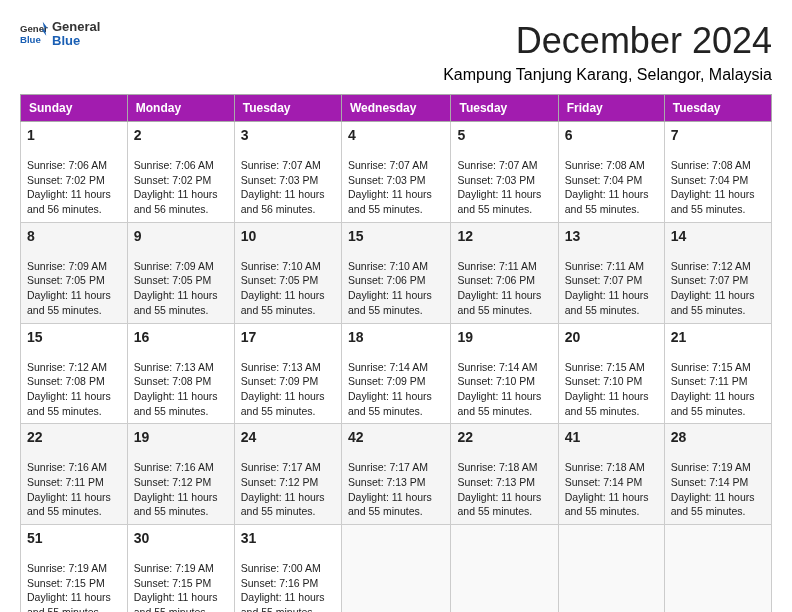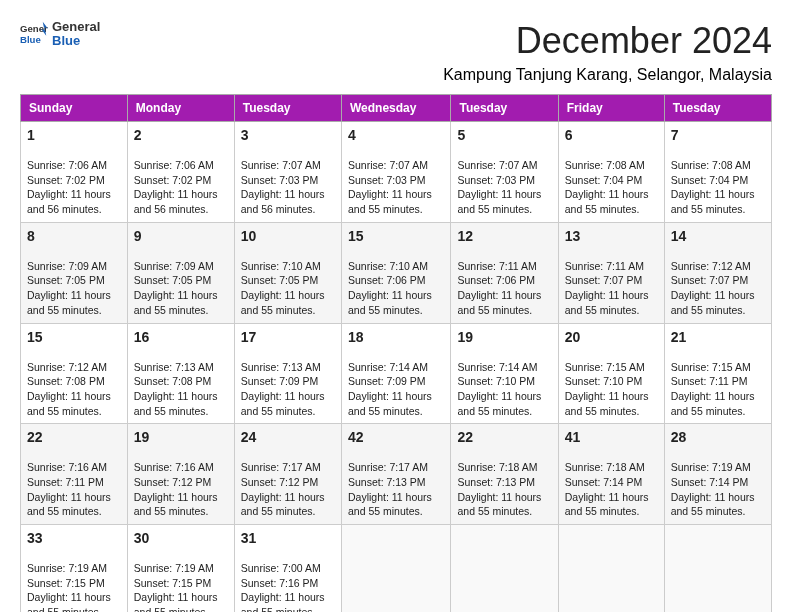--- a/index.html
+++ b/index.html
@@ -228,21 +228,21 @@
           <span class="day-number">41</span>
           <div class="day-info"><span>Sunrise: 7:18 AM</span><br><span>Sunset: 7:14 PM</span><br><span>Daylight: 11 hours and 55 minutes.</span></div>
         </td>
         <td>
           <span class="day-number">28</span>
           <div class="day-info"><span>Sunrise: 7:19 AM</span><br><span>Sunset: 7:14 PM</span><br><span>Daylight: 11 hours and 55 minutes.</span></div>
         </td>
       </tr>
       <tr>
         <td>
-          <span class="day-number">33</span>
+          <span class="day-number">51</span>
           <div class="day-info"><span>Sunrise: 7:19 AM</span><br><span>Sunset: 7:15 PM</span><br><span>Daylight: 11 hours and 55 minutes.</span></div>
         </td>
         <td>
           <span class="day-number">30</span>
           <div class="day-info"><span>Sunrise: 7:19 AM</span><br><span>Sunset: 7:15 PM</span><br><span>Daylight: 11 hours and 55 minutes.</span></div>
         </td>
         <td>
           <span class="day-number">31</span>
           <div class="day-info"><span>Sunrise: 7:00 AM</span><br><span>Sunset: 7:16 PM</span><br><span>Daylight: 11 hours and 55 minutes.</span></div>
         </td>

